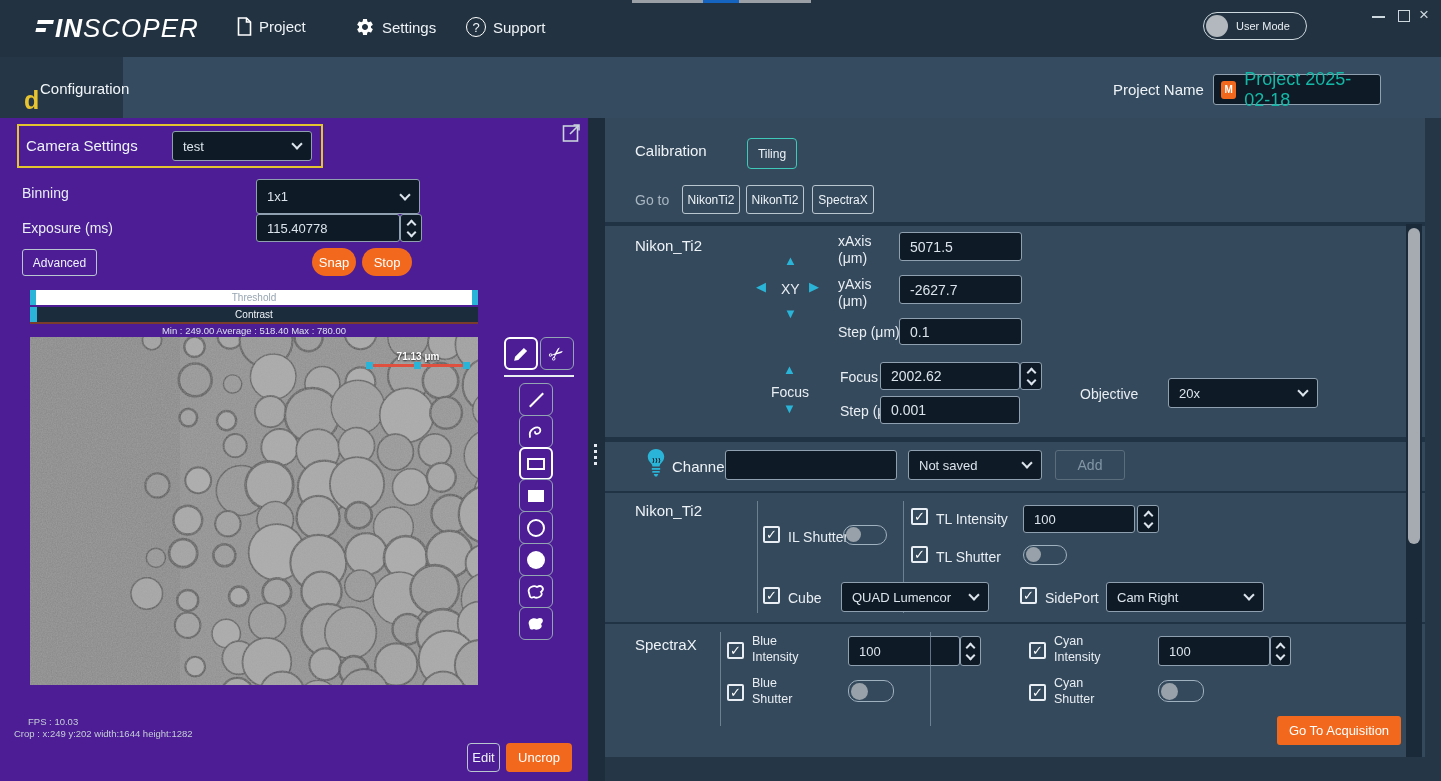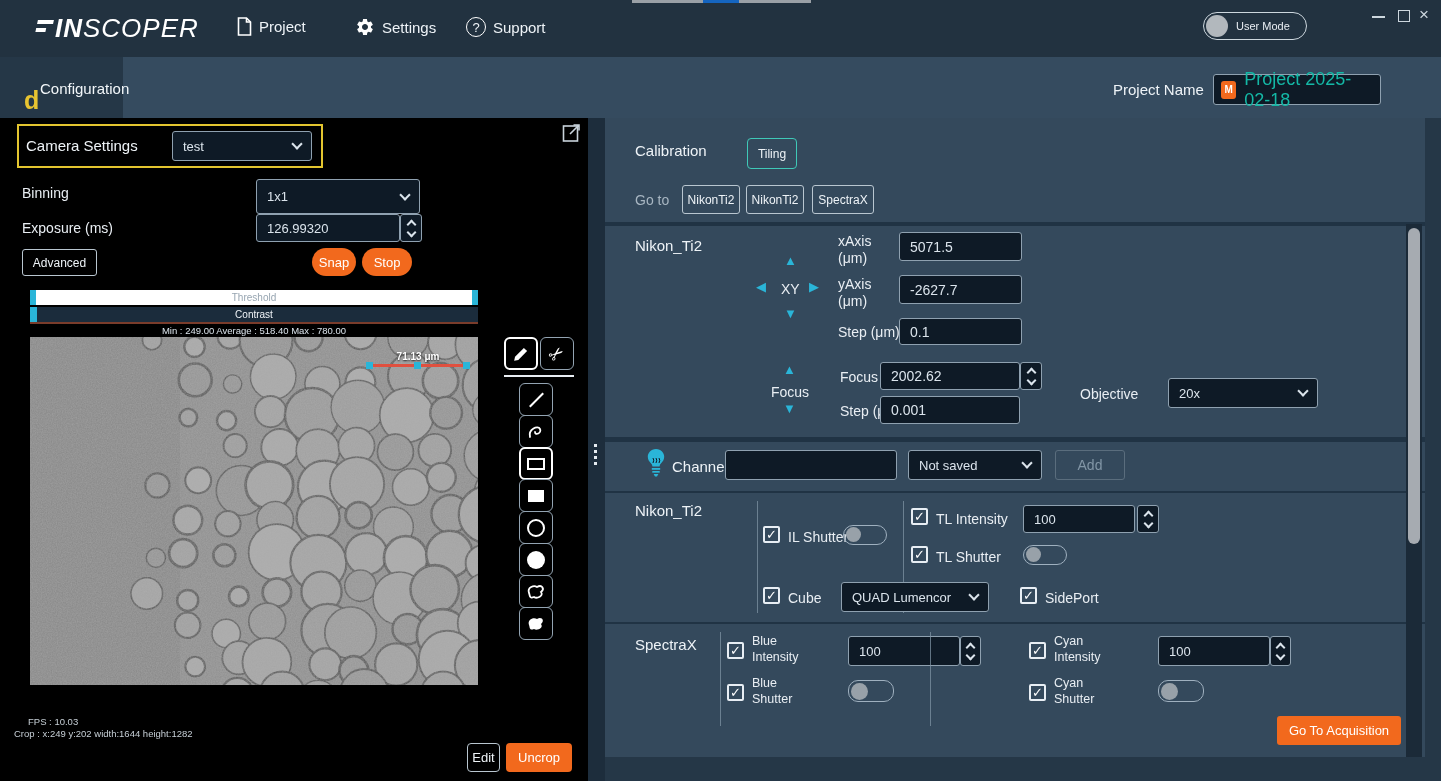--- a/index.html
+++ b/index.html
@@ -25,21 +25,21 @@
   
   .tabstrip { position:absolute; left:123px; top:57px; width:1318px; height:61px; background:#354b5f; }
   .tab-config { position:absolute; left:40px; top:80px; font-size:15px; color:#f2f6f9; }
   .fig-letter { position:absolute; left:24px; top:86px; font-size:25px; font-weight:bold; color:#e8c431; }
   .projname-label { position:absolute; left:1113px; top:81px; font-size:15px; color:#eef3f7; }
   .projname-box { position:absolute; left:1213px; top:74px; width:168px; height:31px; background:#0e1a26; border:1px solid #8fa1b0; border-radius:3px; display:flex; align-items:center; padding:0 7px; gap:8px; }
   .projname-badge { width:18px; height:18px; background:#f2691d; border-radius:3px; color:#fff; font-size:10px; font-weight:bold; display:flex; align-items:center; justify-content:center; }
   .projname-text { color:#14b8a6; font-size:18px; }
 
   
-  .left-panel { position:absolute; left:0; top:118px; width:588px; height:663px; background:#000000; }
+  .left-panel { position:absolute; left:0; top:118px; width:588px; height:663px; background:#4c1d95; }
   .vdivider { position:absolute; left:588px; top:118px; width:17px; height:663px; background:#1d2d3c; }
   .grip { position:absolute; left:6px; top:326px; width:4px; height:22px; display:flex; flex-direction:column; gap:3px; }
   .grip span { width:3px; height:3px; background:#e5ebf0; }
   .right-panel { position:absolute; left:605px; top:118px; width:820px; height:639px; background:#34495c; }
 
   
   .input, .dropdown { background:#0e1a26; border:1px solid #8fa1b0; border-radius:3px; color:#dbe4ec; font-size:13px; display:flex; align-items:center; padding:0 10px; position:absolute; }
   .dropdown { justify-content:space-between; }
   .chev { width:8px; height:8px; border-right:2px solid #dbe4ec; border-bottom:2px solid #dbe4ec; transform:rotate(45deg); margin-top:-4px; flex:none; }
   .spinner { position:absolute; background:#0e1a26; border:1px solid #8fa1b0; border-radius:3px; display:flex; flex-direction:column; align-items:center; justify-content:center; gap:4px; }
@@ -147,21 +147,21 @@
     </div>
 
     <div class="lbl" style="left:22px;top:67px;font-size:14px;">Binning</div>
     <div class="dropdown" style="left:256px;top:61px;width:164px;height:35px;">
       <span>1x1</span>
         <span class="chev"></span>
     </div>
 
     <div class="lbl" style="left:22px;top:102px;font-size:14px;">Exposure (ms)</div>
     <div class="input" style="left:256px;top:96px;width:144px;height:28px;">
-      <span>126.99320</span>
+      <span>115.40778</span>
     </div>
     <div class="spinner" style="left:400px;top:96px;width:22px;height:28px;">
         <span class="sp-up"></span>
         <span class="sp-dn"></span>
       </div>
 
     <button class="btn-outline" style="left:22px;top:131px;width:75px;height:27px;">Advanced</button>
     <button class="btn-orange" style="left:312px;top:130px;width:44px;height:28px;border-radius:14px;">Snap</button>
     <button class="btn-orange" style="left:362px;top:130px;width:50px;height:28px;border-radius:14px;">Stop</button>
 
@@ -458,20 +458,24 @@
       </div>
 
     <div class="check" style="left:158px;top:469px;"><span>✓</span></div>
     <div class="lbl" style="left:183px;top:472px;">Cube</div>
     <div class="dropdown" style="left:236px;top:464px;width:148px;height:30px;">
       <span>QUAD Lumencor</span>
         <span class="chev"></span>
     </div>
     <div class="check" style="left:415px;top:469px;"><span>✓</span></div>
     <div class="lbl" style="left:440px;top:472px;">SidePort</div>
+    <div class="dropdown" style="left:501px;top:464px;width:158px;height:30px;">
+      <span>Cam Right</span>
+        <span class="chev"></span>
+    </div>
 
     <div class="hsep" style="top:504px;height:2px;"></div>
 
     <div class="sec-title" style="left:30px;top:518px;">SpectraX</div>
     <div class="chandiv" style="left:115px;top:514px;height:94px;"></div>
 
     <div class="check" style="left:122px;top:524px;"><span>✓</span></div>
     <div class="lbl2" style="left:147px;top:515px;">
       <span>Blue</span><br>
       <span>Intensity</span>

